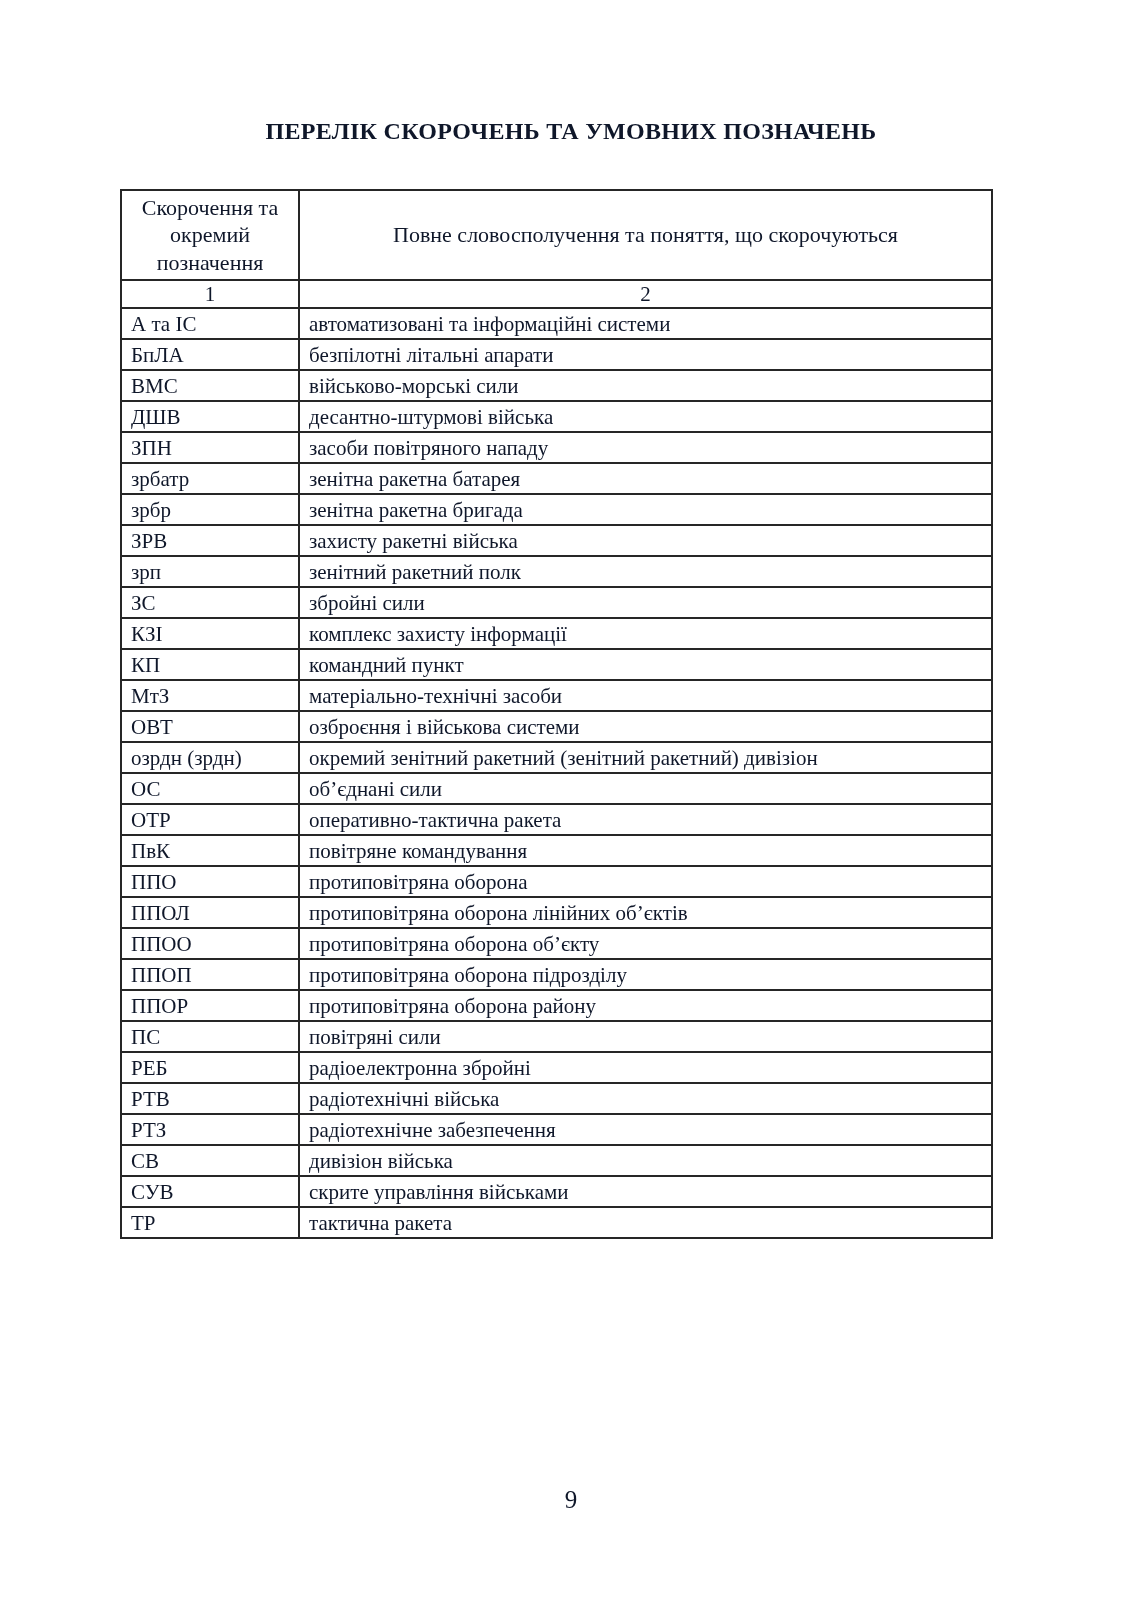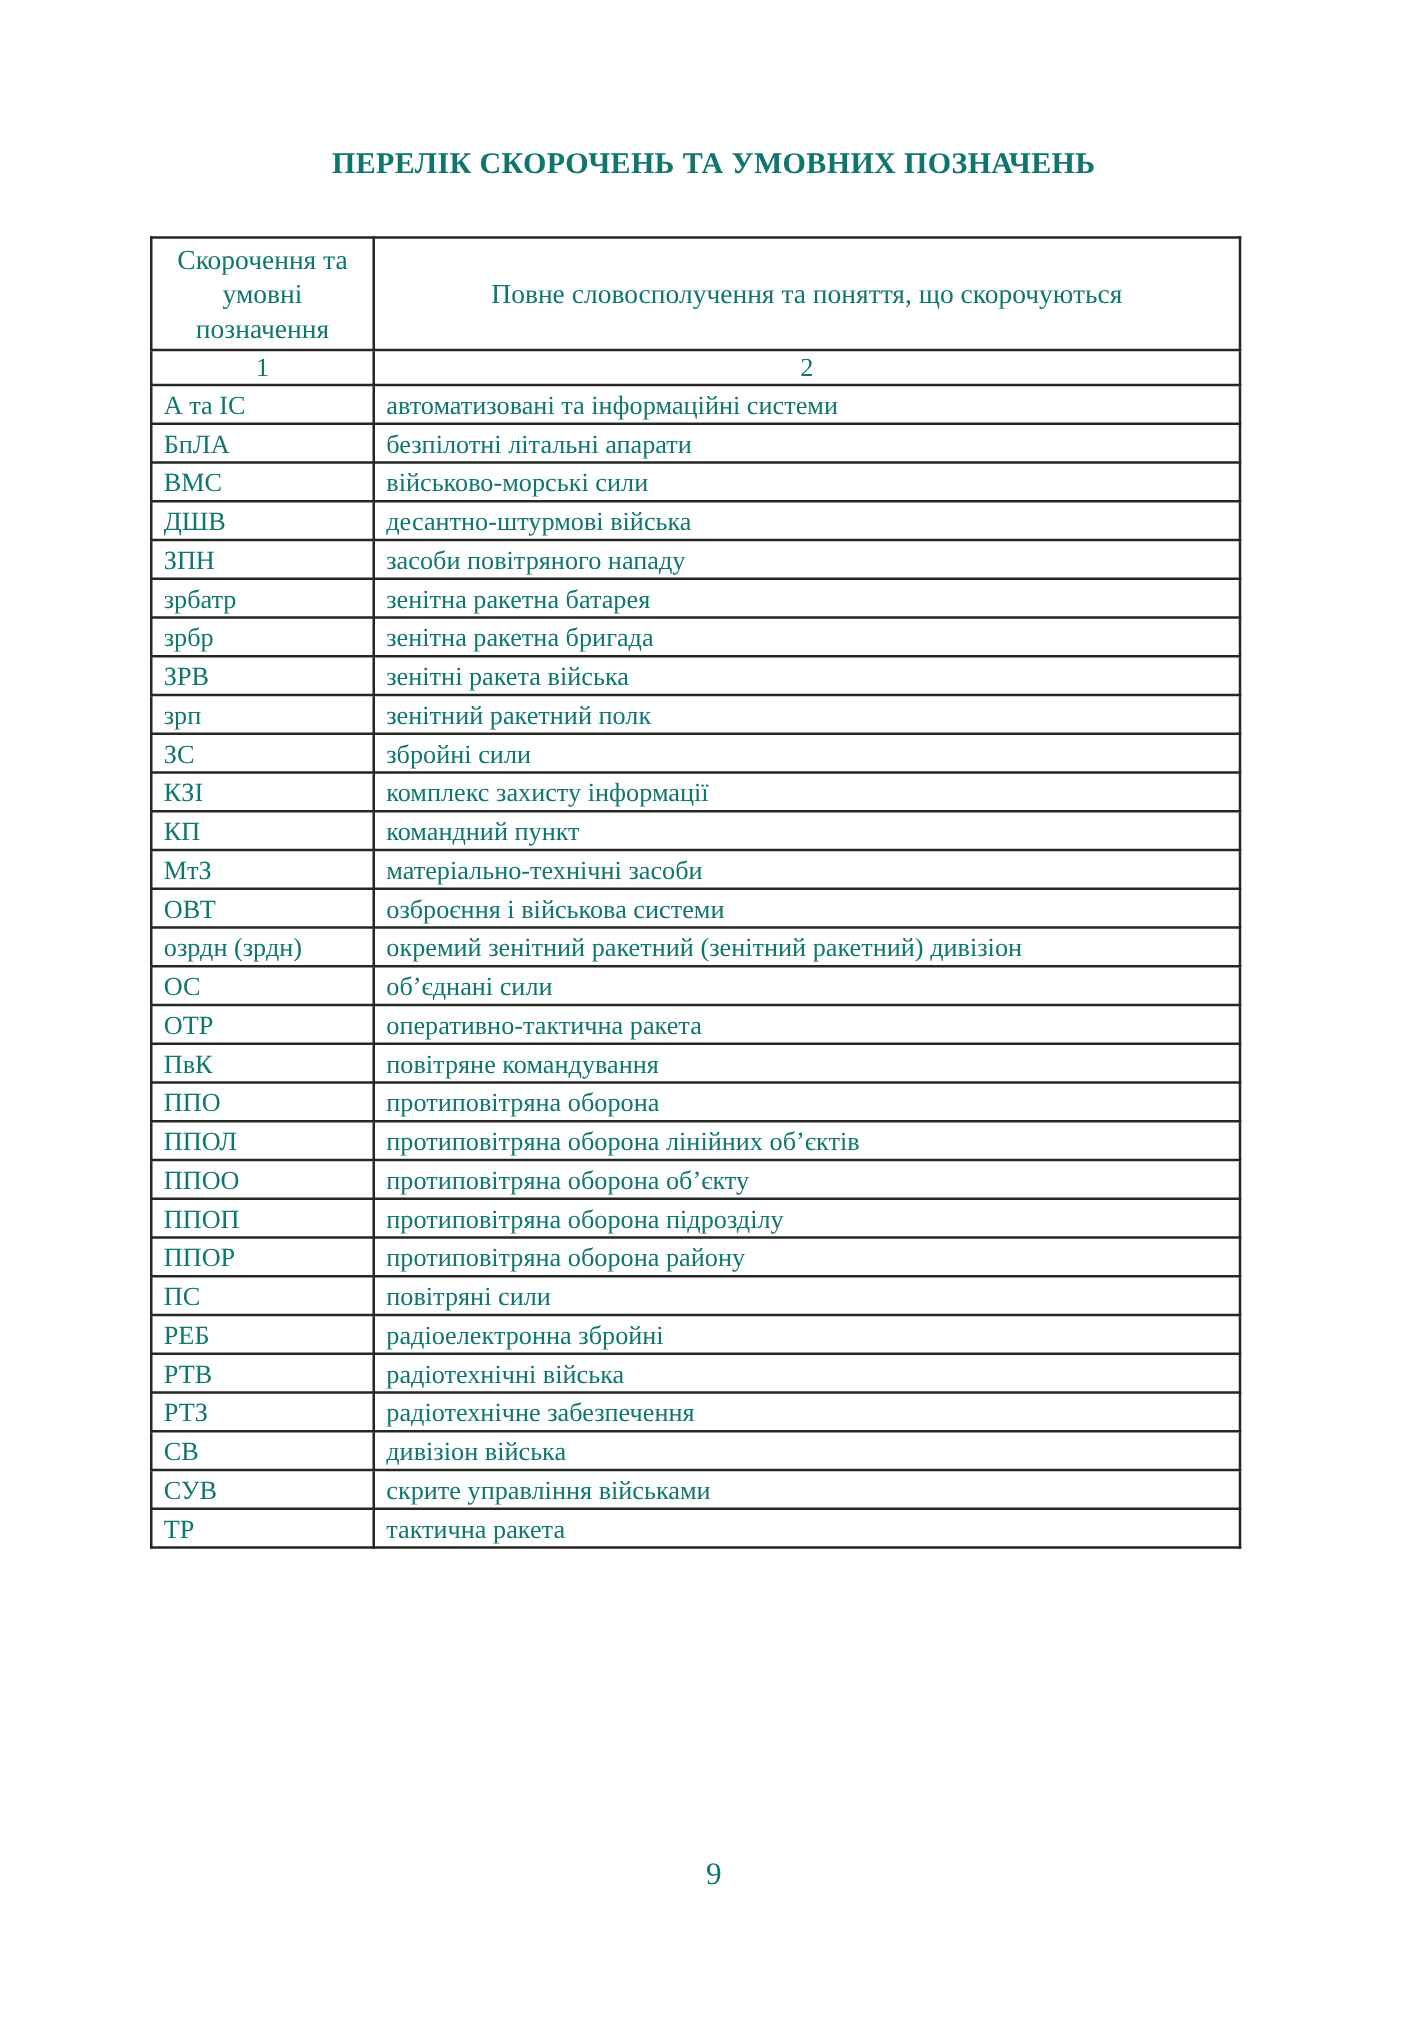--- a/index.html
+++ b/index.html
@@ -6,21 +6,21 @@
     margin: 0;
     padding: 0;
     background: #ffffff;
   }
   .page {
     position: relative;
     width: 1142px;
     height: 1615px;
     background: #ffffff;
     font-family: "Liberation Serif", "DejaVu Serif", serif;
-    color: #0f766e;
+    color: #0f172a;
     overflow: hidden;
   }
   .title {
     position: absolute;
     top: 118px;
     left: 0;
     width: 100%;
     text-align: center;
     font-size: 24px;
     font-weight: bold;
@@ -75,21 +75,21 @@
 </head>
 <body>
 
 <div class="page">
 
   <h1 class="title">ПЕРЕЛІК СКОРОЧЕНЬ ТА УМОВНИХ ПОЗНАЧЕНЬ</h1>
 
   <table class="doc-table">
     <tbody id="table-body">
       <tr class="header-row">
-        <td class="c1">Скорочення та умовні позначення</td>
+        <td class="c1">Скорочення та окремий позначення</td>
         <td class="c2">Повне словосполучення та поняття, що скорочуються</td>
       </tr>
       <tr class="num-row">
         <td class="c1">1</td>
         <td class="c2">2</td>
       </tr>
 
   <tr class="data-row">
     <td class="c1 abbr">А та ІС</td>
     <td class="c2 full">автоматизовані та інформаційні системи</td>
@@ -120,21 +120,21 @@
     <td class="c2 full">зенітна ракетна батарея</td>
   </tr>
 
   <tr class="data-row">
     <td class="c1 abbr">зрбр</td>
     <td class="c2 full">зенітна ракетна бригада</td>
   </tr>
 
   <tr class="data-row">
     <td class="c1 abbr">ЗРВ</td>
-    <td class="c2 full">зенітні ракета війська</td>
+    <td class="c2 full">захисту ракетні війська</td>
   </tr>
 
   <tr class="data-row">
     <td class="c1 abbr">зрп</td>
     <td class="c2 full">зенітний ракетний полк</td>
   </tr>
 
   <tr class="data-row">
     <td class="c1 abbr">ЗС</td>
     <td class="c2 full">збройні сили</td>

